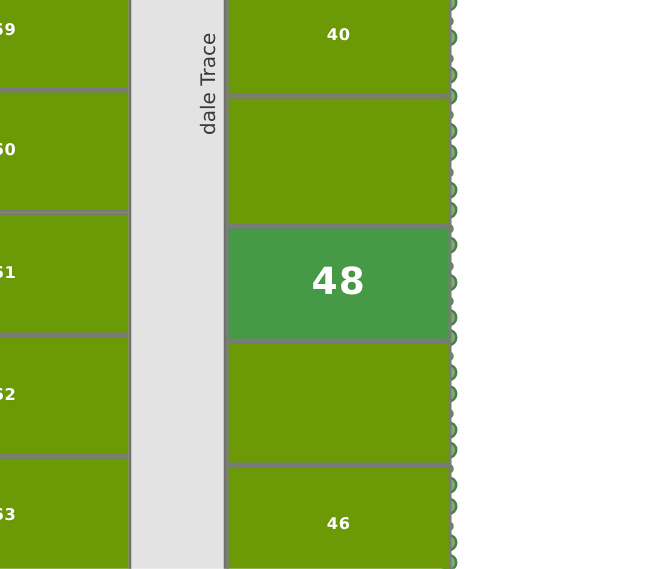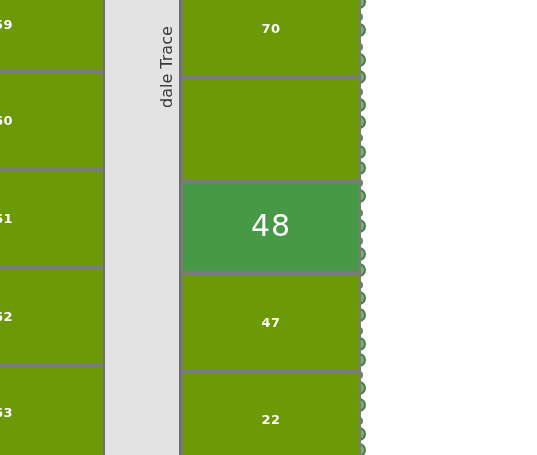--- a/index.html
+++ b/index.html
@@ -15,21 +15,21 @@
     border:2px solid #7a7a7a;
   }
   .parcel.sel .parcel-fill{background:#479a45;}
   .parcel-label{
     position:absolute;left:0;right:0;text-align:center;
     color:#ffffff;font-weight:bold;font-size:13px;
     letter-spacing:.5px;line-height:1;
     text-shadow:0 0 1px rgba(0,0,0,.15);
     pointer-events:none;
   }
-  .parcel.sel .parcel-label{font-weight:normal;font-size:30px;letter-spacing:1px;}
+  .parcel.sel .parcel-label{font-weight:bold;font-size:30px;letter-spacing:1px;}
   .road{
     position:absolute;box-sizing:border-box;
     background:#e3e3e3;
     border-left:2px solid #6f6f6f;
     border-right:2px solid #6f6f6f;
   }
   .road-label{
     position:absolute;
     color:#3a3a3a;font-size:16px;white-space:nowrap;
     transform-origin:0 0;
@@ -69,36 +69,35 @@
       </div>
     </div>
 
   <div class="road" id="road" style="left:103px;top:-10px;width:78px;height:475px;">
     <div class="road-label" id="road-label" style="left: 52px; top: 118px; transform: rotate(-90deg);">dale Trace</div>
   </div>
 
   <div id="right-column">
       <div class="parcel" style="left: 181px; top: -20px; width: 180px; height: 97px; z-index: 1;">
         <div class="parcel-fill"></div>
-        <div class="parcel-label" style="top: 42px;">70</div>
+        <div class="parcel-label" style="top: 42px;">40</div>
       </div>
       <div class="parcel" style="left: 181px; top: 77px; width: 180px; height: 104px; z-index: 1;">
         <div class="parcel-fill"></div>
       </div>
       <div class="parcel sel" style="left: 181px; top: 181px; width: 180px; height: 92px; z-index: 3;">
         <div class="parcel-fill"></div>
         <div class="parcel-label" style="top: 30px;">48</div>
       </div>
       <div class="parcel" style="left: 181px; top: 273px; width: 180px; height: 99px; z-index: 1;">
         <div class="parcel-fill"></div>
-        <div class="parcel-label" style="top: 43px;">47</div>
       </div>
       <div class="parcel" style="left: 181px; top: 372px; width: 180px; height: 96px; z-index: 1;">
         <div class="parcel-fill"></div>
-        <div class="parcel-label" style="top: 41px;">22</div>
+        <div class="parcel-label" style="top: 41px;">46</div>
       </div>
     </div>
 
   <div id="treerail"></div>
   <div id="treeline">
       <div class="tree" style="left: 7px; top: 1px; width: 14px; height: 14px;"></div>
       <div class="tree sm" style="left: 10px; top: 19px; width: 8px; height: 8px;"></div>
       <div class="tree" style="left: 7px; top: 29px; width: 14px; height: 14px;"></div>
       <div class="tree sm" style="left: 10px; top: 49px; width: 8px; height: 8px;"></div>
       <div class="tree" style="left: 7px; top: 59px; width: 14px; height: 14px;"></div>

